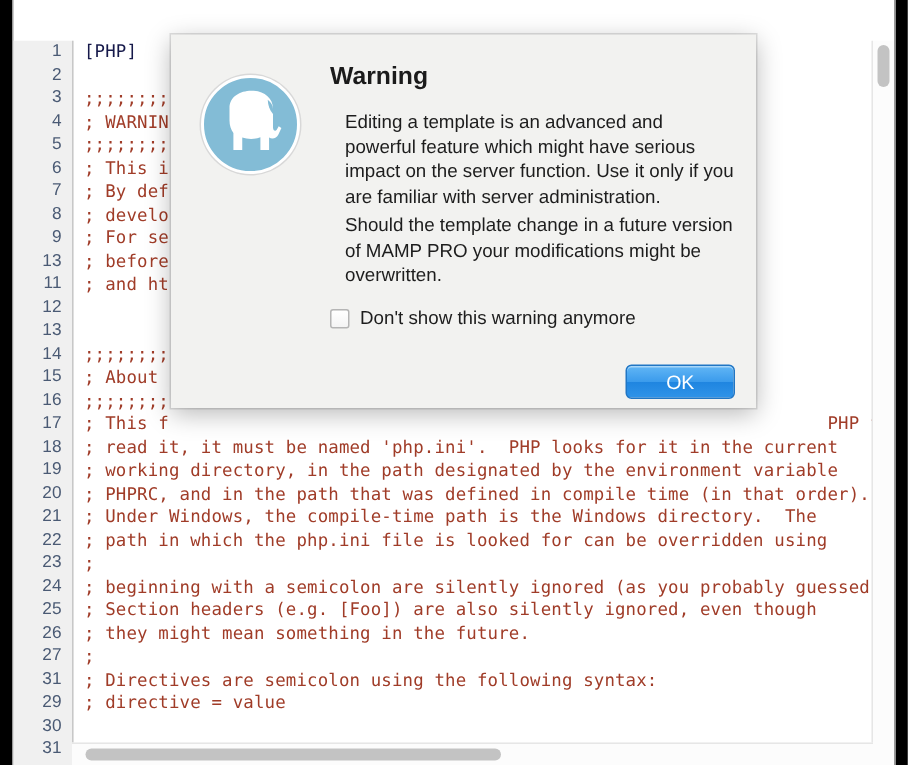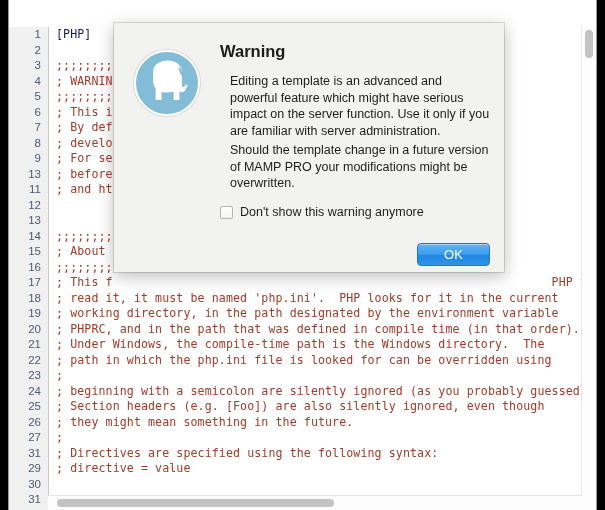--- a/index.html
+++ b/index.html
@@ -288,21 +288,21 @@
         <div class="cl">; read it, it must be named 'php.ini'.  PHP looks for it in the current</div>
         <div class="cl">; working directory, in the path designated by the environment variable</div>
         <div class="cl">; PHPRC, and in the path that was defined in compile time (in that order).</div>
         <div class="cl">; Under Windows, the compile-time path is the Windows directory.  The</div>
         <div class="cl">; path in which the php.ini file is looked for can be overridden using</div>
         <div class="cl">;</div>
         <div class="cl">; beginning with a semicolon are silently ignored (as you probably guessed).</div>
         <div class="cl">; Section headers (e.g. [Foo]) are also silently ignored, even though</div>
         <div class="cl">; they might mean something in the future.</div>
         <div class="cl">;</div>
-        <div class="cl">; Directives are specified using the following syntax:</div>
+        <div class="cl">; Directives are semicolon using the following syntax:</div>
         <div class="cl">; directive = value</div>
       </div>
 
     <div id="vscroll">
       <div id="vthumb"></div>
     </div>
     <div id="hscroll">
       <div id="hthumb"></div>
     </div>
     <div id="hcorner"></div>

